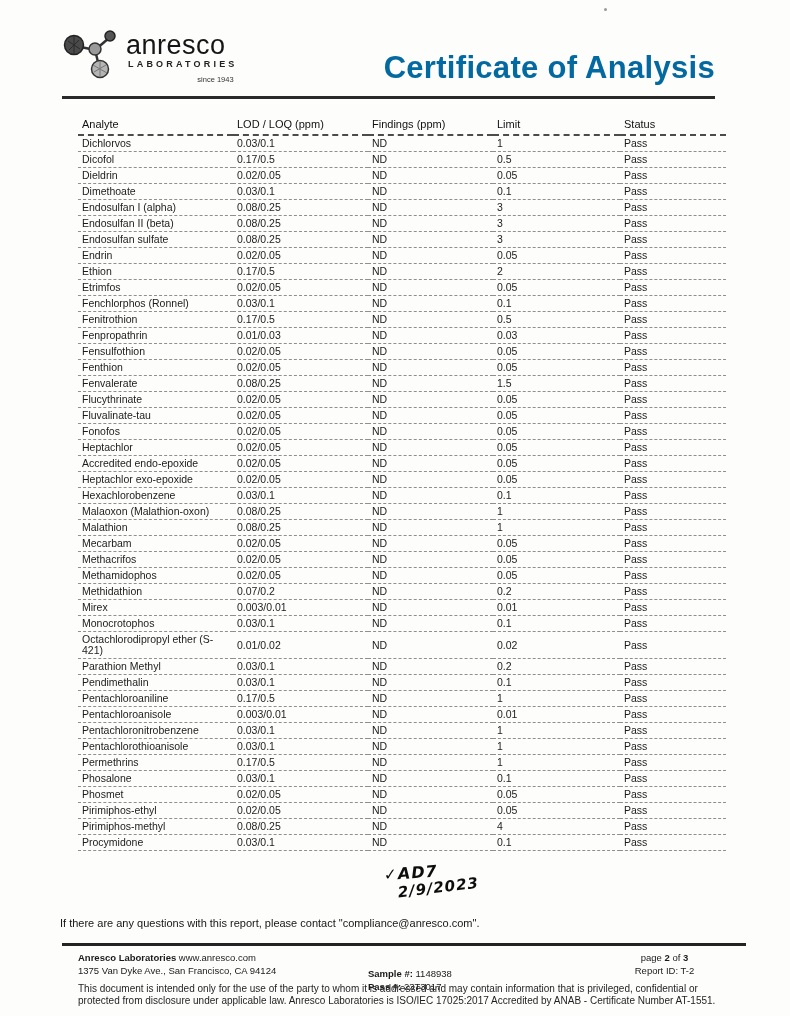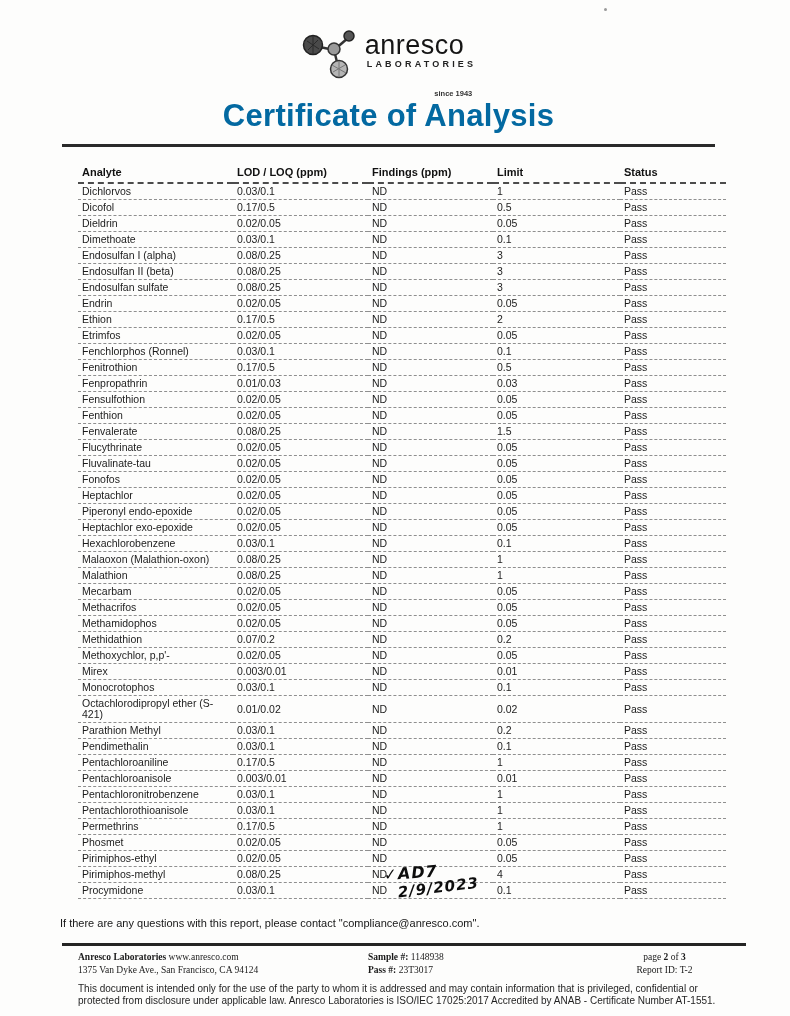--- a/index.html
+++ b/index.html
@@ -5,41 +5,40 @@
   * { margin:0; padding:0; box-sizing:border-box; }
   html,body { background:#e8e8e8; }
   .page {
     width:790px; height:1016px; position:relative; margin:0 auto;
     background:#fdfdfc; color:#1c1c1c;
     font-family:"Liberation Sans", sans-serif;
     overflow:hidden;
   }
   
   .masthead {
-    display:flex; justify-content:space-between; align-items:center;
+    display:flex; justify-content:space-between; align-items:flex-end;
     padding:24px 75px 8px 62px;
-    flex-direction:column;
   }
   .logo { display:flex; align-items:flex-start; gap:2px; }
   .logo-text { display:flex; flex-direction:column; margin-top:8px; }
   .logo-name { font-size:27px; font-weight:500; letter-spacing:0.5px; color:#151515; line-height:26px; }
   .logo-sub  { font-size:9px; font-weight:bold; letter-spacing:3.2px; color:#222; margin-top:1px; margin-left:2px; }
-  .logo-tag  { font-size:7.5px; font-weight:bold; color:#333; text-align:right; margin-top:20px; padding-right:4px; }
+  .logo-tag  { font-size:7.5px; font-weight:normal; color:#333; text-align:right; margin-top:6px; padding-right:4px; }
   .doc-title {
     font-size:31px; font-weight:700; color:#0369a1; letter-spacing:0.3px;
     padding-bottom:2px;
   }
   .header-rule { margin-left:62px; width:653px; height:3px; background:#2a2a2a; }
   
   .coa-table {
     margin:17px 64px 0 78px; width:648px;
     border-collapse:collapse; table-layout:fixed;
   }
   .coa-table th {
-    text-align:left; font-size:11px; font-weight:bold; color:#111;
+    text-align:left; font-size:11px; font-weight:normal; color:#111;
     padding:2px 0 4px 4px; border-bottom:2px dashed #4c4c4c;
   }
   .coa-table td {
     font-size:10.5px; color:#1b1b1b; line-height:11px;
     padding:2px 0 2px 4px; vertical-align:middle;
     border-bottom:1px dashed #8f8f8f;
     overflow:hidden;
   }
   
   .annotation {
@@ -48,24 +47,24 @@
     font-style:italic; font-weight:bold; color:#0d0d0d;
     transform:rotate(-4deg); line-height:16px;
   }
   .annotation .l1 { font-size:16px; letter-spacing:1px; }
   .annotation .l2 { font-size:15px; margin-left:13px; letter-spacing:1px; transform:rotate(-3deg); display:inline-block; }
   
   .contact-note { position:absolute; left:60px; top:917px; font-size:11px; color:#161616; }
   .footer-rule  { position:absolute; left:62px; top:943px; width:684px; height:3px; background:#242424; }
   .footer-info  {
     position:absolute; left:78px; top:951px; width:668px;
-    display:flex; font-size:9.5px; line-height:13px; color:#1a1a1a;font-family:Liberation Serif, serif;
+    display:flex; font-size:9.5px; line-height:13px; color:#1a1a1a;
   }
   .f-left   { width:290px; }
-  .f-center { width:215px; }
+  .f-center { width:215px;margin-top:16px; }
   .f-right  { flex:1; text-align:center; }
   .b { font-weight:bold; }
   .disclaimer {
     position:absolute; left:78px; top:983px; width:656px;
     font-size:10px; line-height:11.5px; color:#1f1f1f;
   }
   .speck { position:absolute; left:604px; top:8px; width:3px; height:3px; background:#9a9a9a; border-radius:50%; }
 </style>
 </head>
 <body>
@@ -271,21 +270,21 @@
 
     <tr>
       <td>Heptachlor</td>
       <td>0.02/0.05</td>
       <td>ND</td>
       <td>0.05</td>
       <td>Pass</td>
     </tr>
 
     <tr>
-      <td>Piperonyl endo-epoxide</td>
+      <td>Accredited endo-epoxide</td>
       <td>0.02/0.05</td>
       <td>ND</td>
       <td>0.05</td>
       <td>Pass</td>
     </tr>
 
     <tr>
       <td>Heptachlor exo-epoxide</td>
       <td>0.02/0.05</td>
       <td>ND</td>
@@ -343,27 +342,20 @@
 
     <tr>
       <td>Methidathion</td>
       <td>0.07/0.2</td>
       <td>ND</td>
       <td>0.2</td>
       <td>Pass</td>
     </tr>
 
 
-    <tr>
-      <td>Methoxychlor, p,p'-</td>
-      <td>0.02/0.05</td>
-      <td>ND</td>
-      <td>0.05</td>
-      <td>Pass</td>
-    </tr>
 
     <tr>
       <td>Mirex</td>
       <td>0.003/0.01</td>
       <td>ND</td>
       <td>0.01</td>
       <td>Pass</td>
     </tr>
 
     <tr>
@@ -432,20 +424,27 @@
     </tr>
 
     <tr>
       <td>Permethrins</td>
       <td>0.17/0.5</td>
       <td>ND</td>
       <td>1</td>
       <td>Pass</td>
     </tr>
 
+    <tr>
+      <td>Phosalone</td>
+      <td>0.03/0.1</td>
+      <td>ND</td>
+      <td>0.1</td>
+      <td>Pass</td>
+    </tr>
 
     <tr>
       <td>Phosmet</td>
       <td>0.02/0.05</td>
       <td>ND</td>
       <td>0.05</td>
       <td>Pass</td>
     </tr>
 
 

